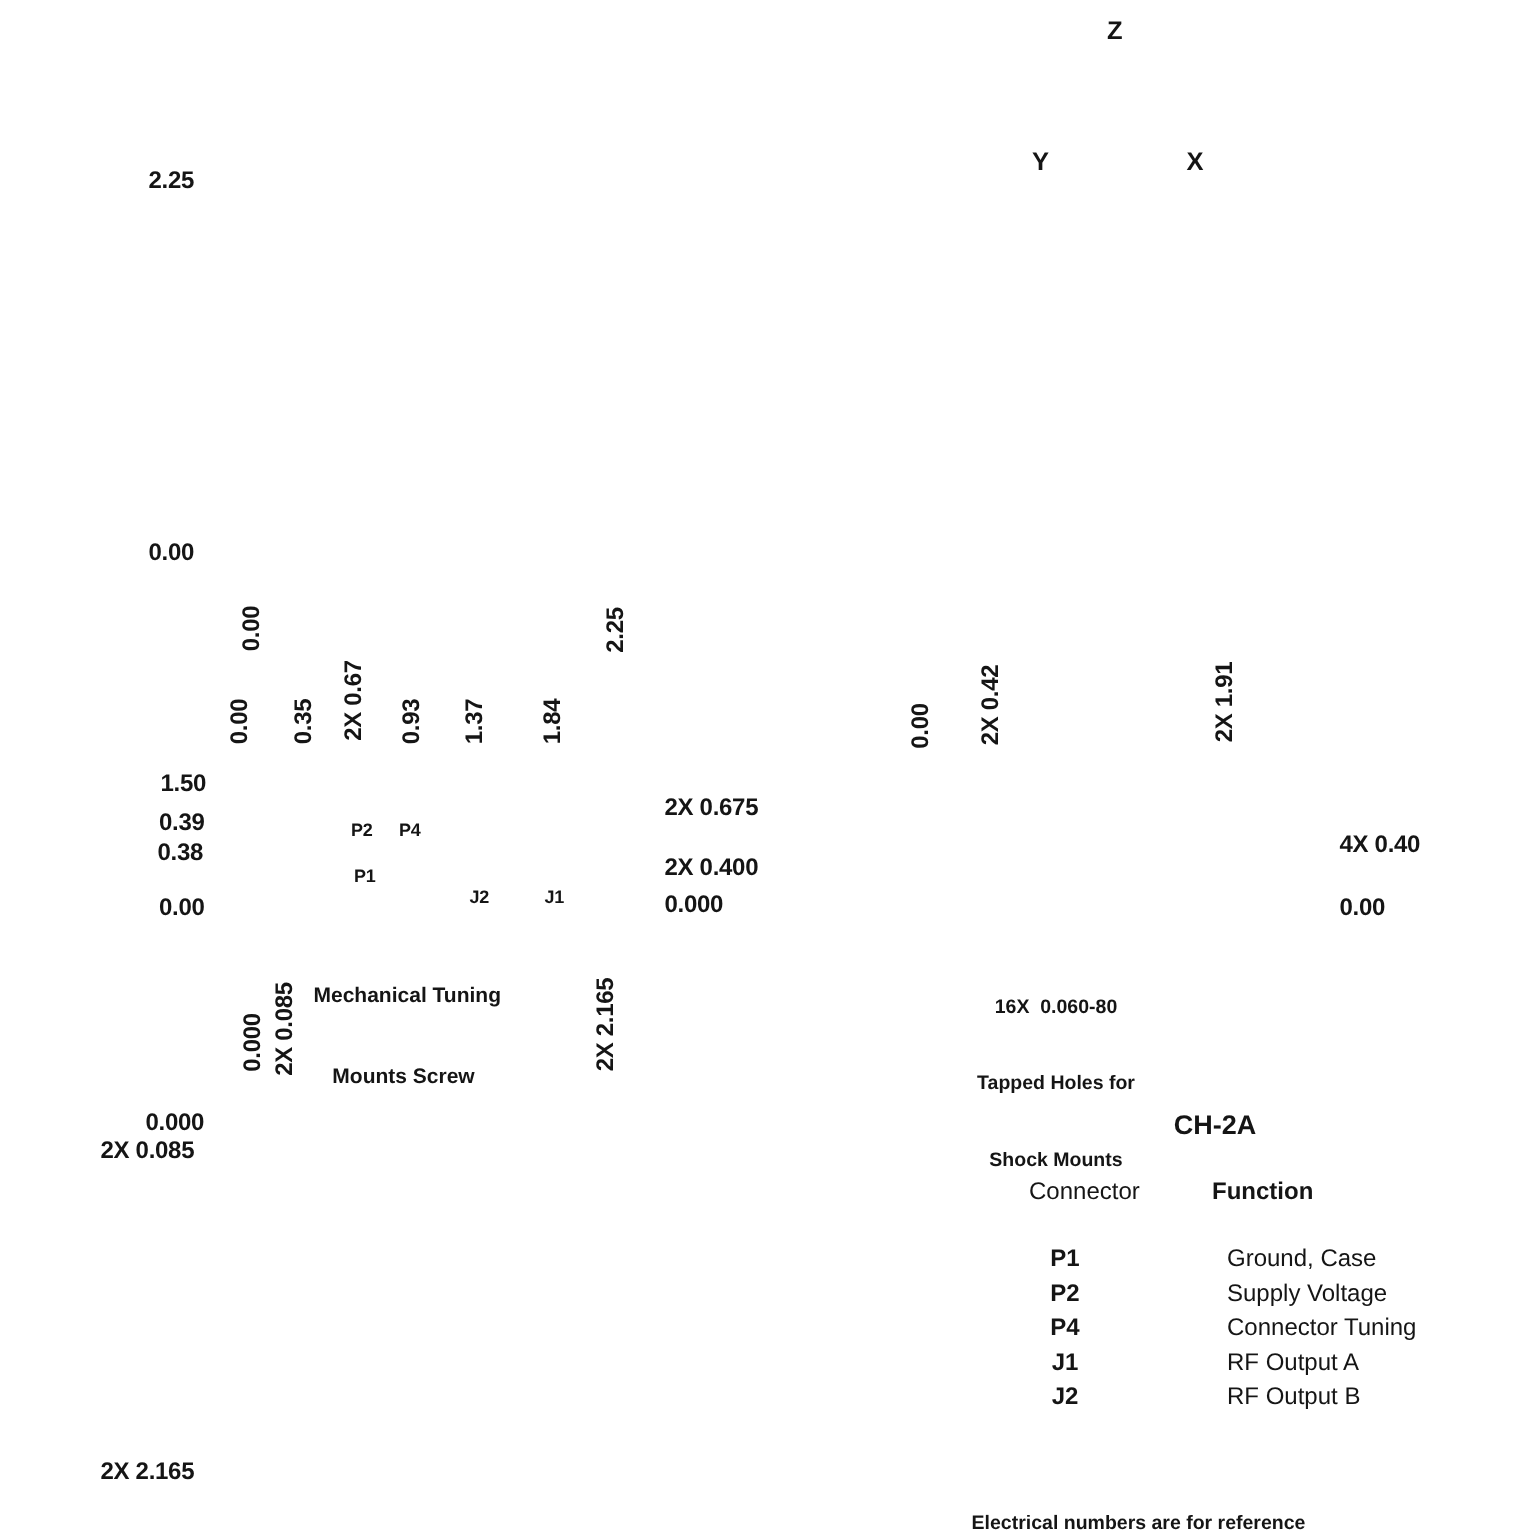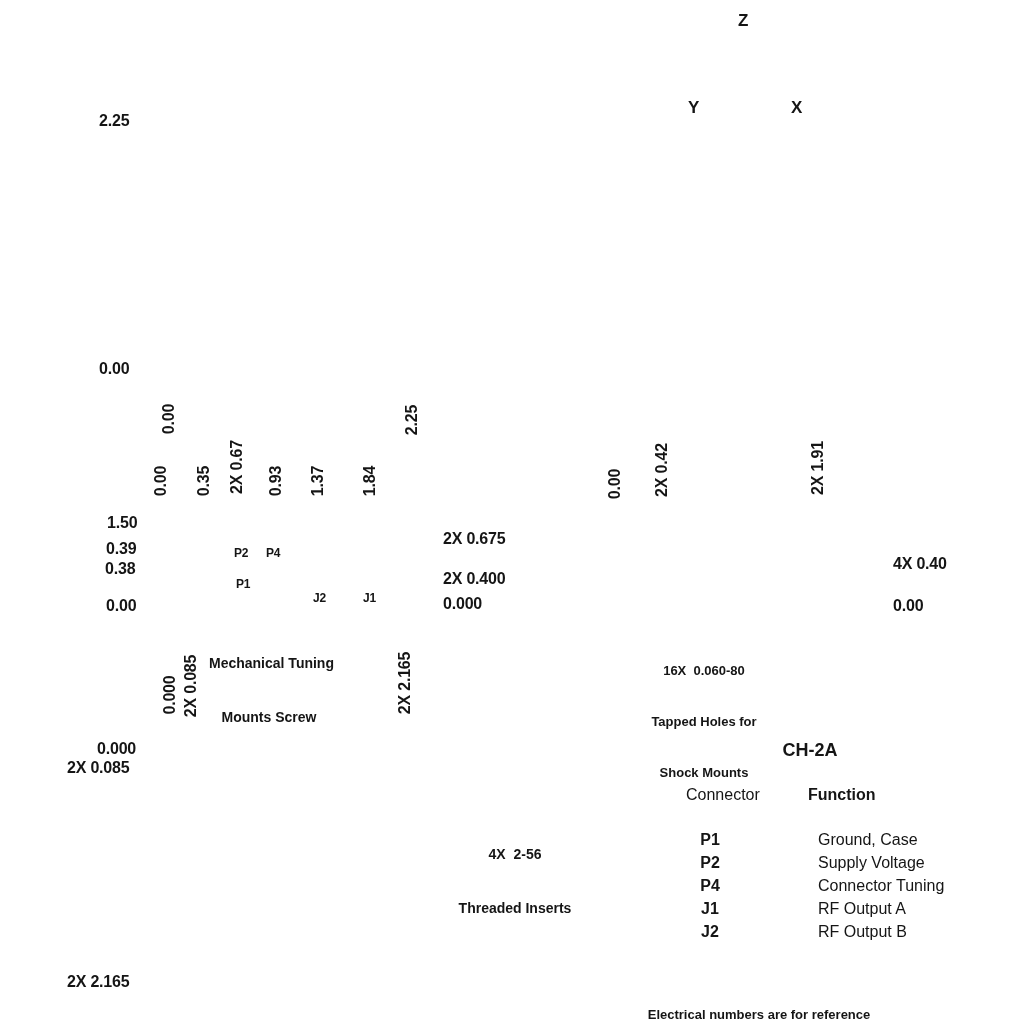--- a/index.html
+++ b/index.html
@@ -92,24 +92,20 @@
     <div class="line">Shock Mounts</div>
   </div>
 
   <div class="lbl rot" style="left:170px;top:695px">0.000</div>
   <div class="lbl rot" style="left:191px;top:686px">2X 0.085</div>
   <div class="lbl rot" style="left:405px;top:683px">2X 2.165</div>
 
   <div class="lbl" style="left:97px;top:741px">0.000</div>
   <div class="lbl" style="left:67px;top:760px">2X 0.085</div>
 
-  <div class="blk note-blk" style="left:456px;top:809px;width:118px">
-    <div class="line">4X  2-56</div>
-    <div class="line">Threaded Inserts</div>
-  </div>
 
   <div class="lbl" style="left:67px;top:974px">2X 2.165</div>
 
   <div class="table-wrap">
     <div class="tbl-title">CH-2A</div>
     <div class="tbl-head-conn">Connector</div>
     <div class="tbl-head-func">Function</div>
 
     <div class="tbl-row" style="top:91px">
       <div class="cell-conn">P1</div>

